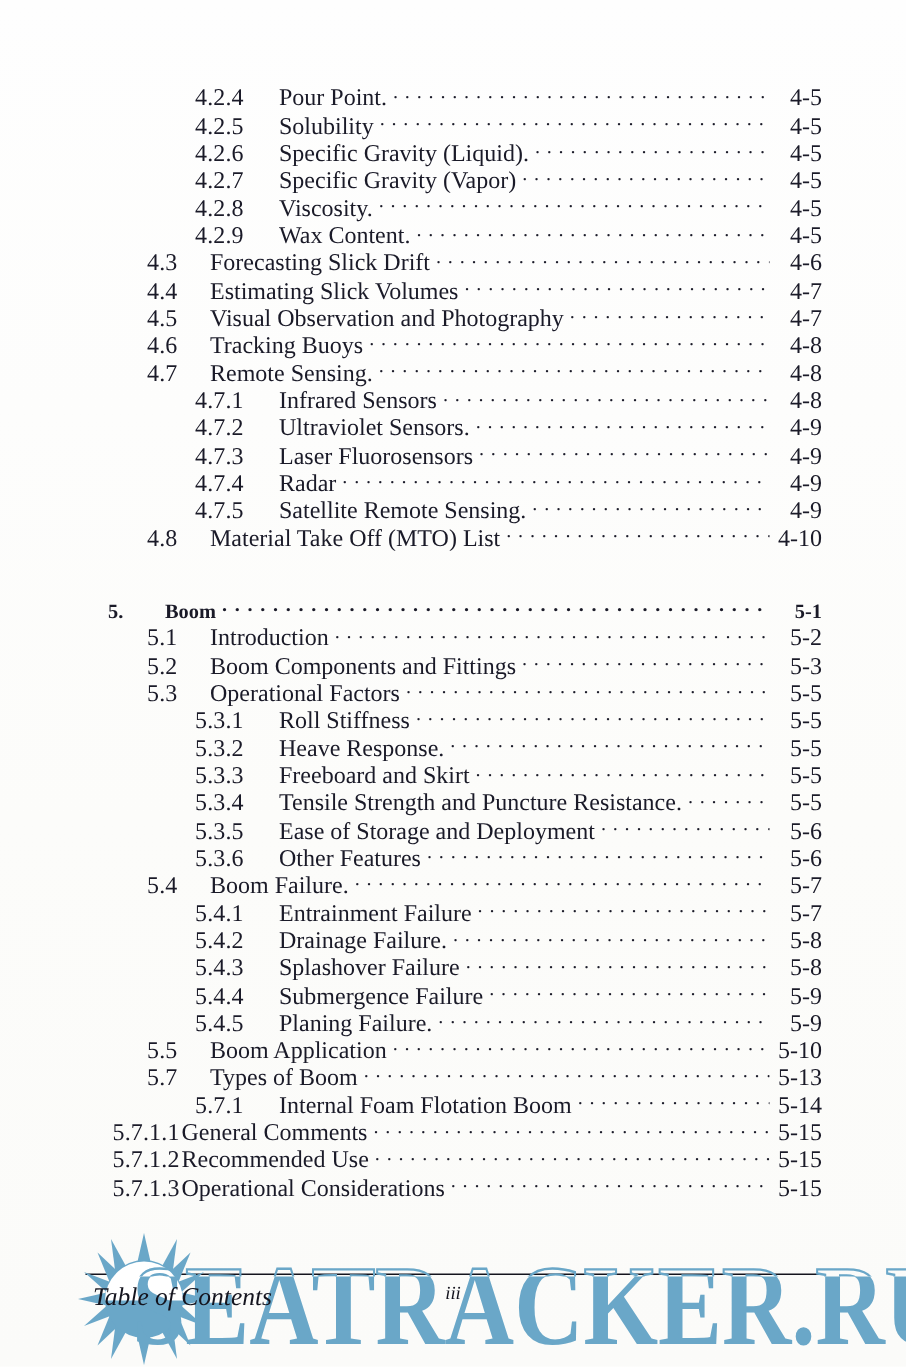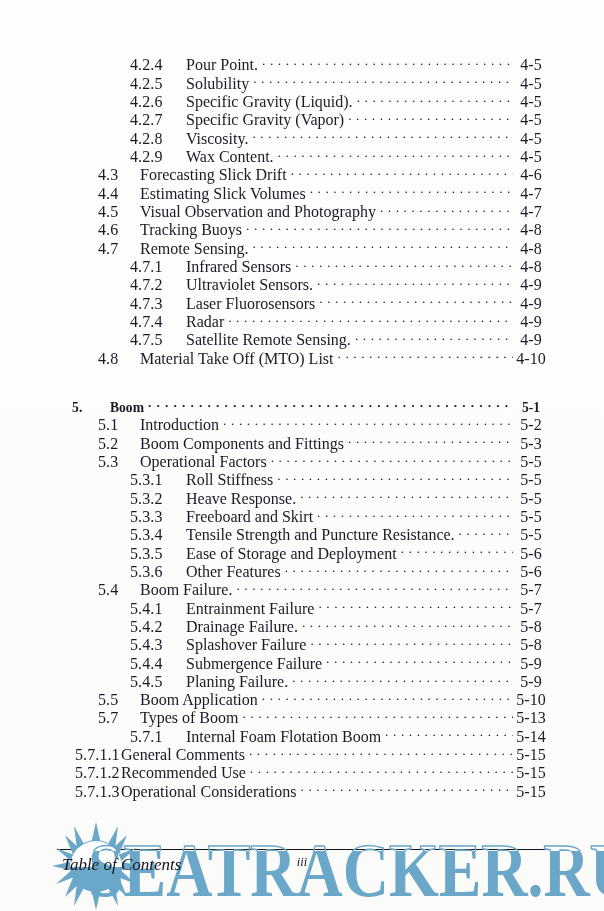--- a/index.html
+++ b/index.html
@@ -81,21 +81,21 @@
 
   .lvl2 > .num  { width: 42px;  margin-left: 98px; }
   .lvl2 > .label{ margin-left: 0px; }
 
   .lvl3 > .num  { width: 56px;  margin-left: 130px; }
   .lvl3 > .label{ margin-left: 0px; }
 
   .lvl4 > .num  { width: 46px;  margin-left: 75px; }
   .lvl4 > .label{ margin-left: 0px; }
 
-  .row .pg { width: 34px; margin-right: 56px; text-align: center; }
+  .row .pg { width: 34px; margin-right: 56px; }
 
   .row.chapter {
     font-weight: bold;
     font-size: 13.6px;
   }
   .row.chapter > .num { width: 33px; margin-left: 72px; }
   .row.chapter .leader::after { font-weight: bold; letter-spacing: 0.9px; }
 
   
   .footer-rule {

